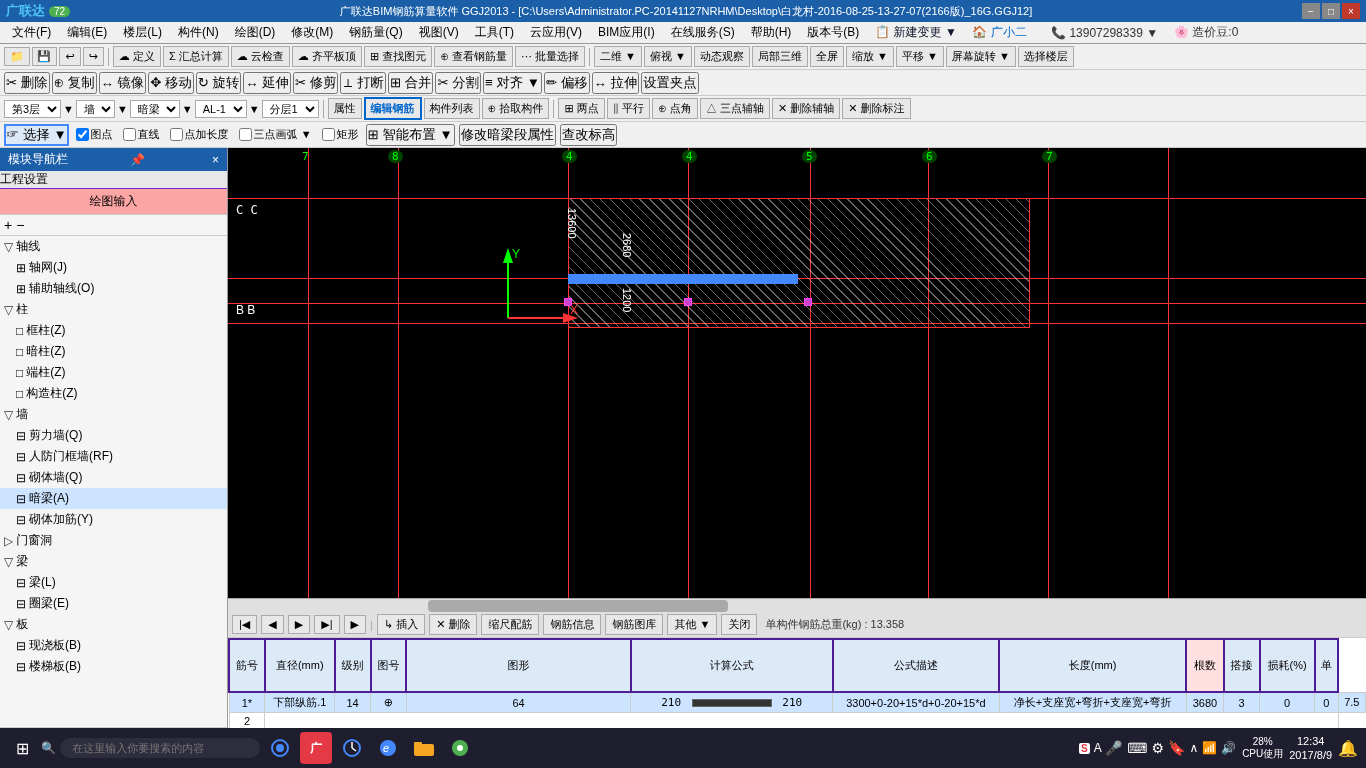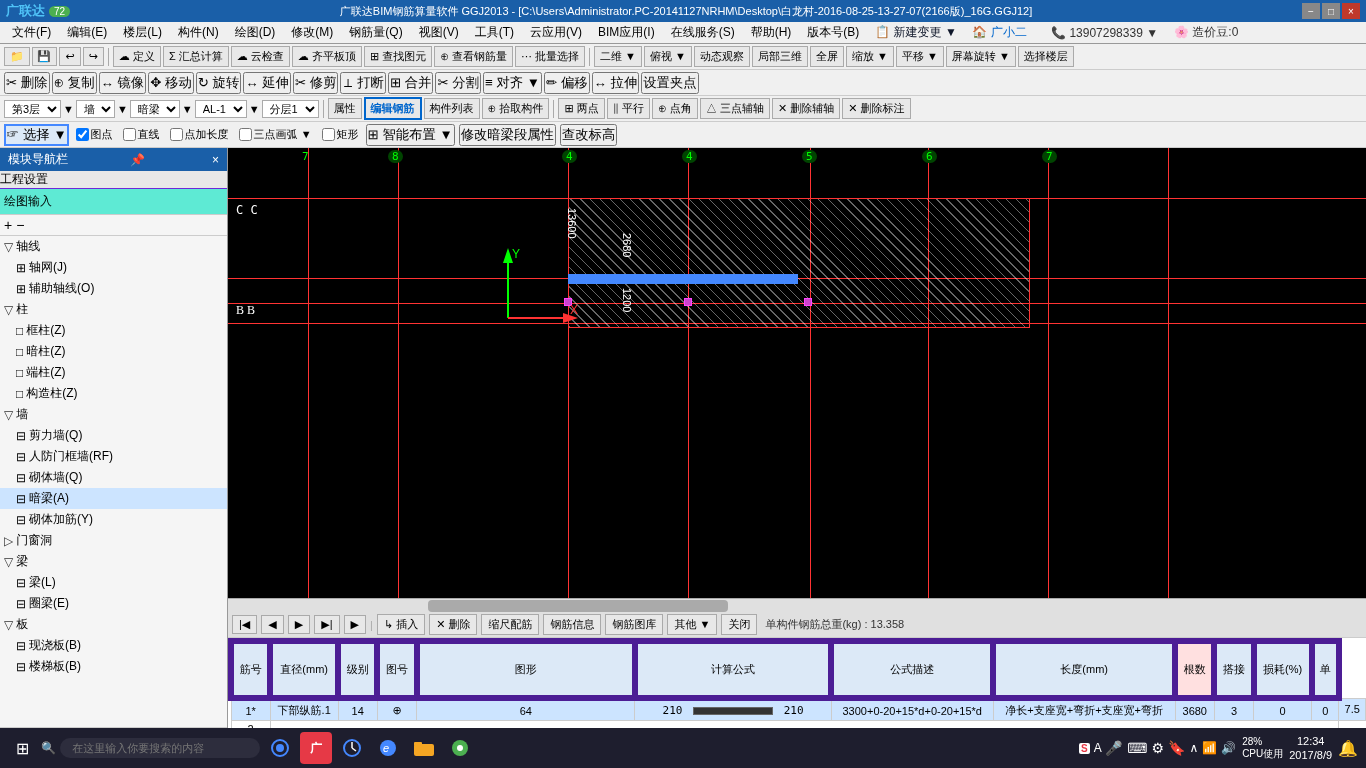--- a/index.html
+++ b/index.html
@@ -25,30 +25,30 @@
 
     
     #left-panel { width: 228px; background: #f5f5f5; border-right: 1px solid #999; display: flex; flex-direction: column; overflow: hidden; }
     #nav-title { background: #1a5fa8; color: white; padding: 3px 8px; font-size: 12px; display: flex; justify-content: space-between; align-items: center; }
     #nav-content { flex: 1; overflow-y: auto; font-size: 12px; }
     .nav-section { display: flex; align-items: center; padding: 2px 4px; cursor: pointer; }
     .nav-indent1 { padding-left: 16px; }
     .tri { display: inline-block; margin-right: 3px; color: #333; }
     .nav-icon { margin-right: 3px; }
     #project-settings { background: #e8e8e8; border-bottom: 1px solid #6d28d9; cursor: pointer; font-size: 12px; }
-    #quick-input { padding: 4px; background: #5eead4; border-bottom: 1px solid #ccc; cursor: pointer; font-size: 12px; }
+    #quick-input { text-align: center; padding: 4px; background: #fca5a5; border-bottom: 1px solid #ccc; cursor: pointer; font-size: 12px; }
     .nav-bottom { border-top: 1px solid #ccc; }
     .nav-bottom-btn { text-align: center; padding: 4px; background: #e8e8e8; cursor: pointer; font-size: 12px; }
 
     
     #drawing-area { flex: 1; background: #000; position: relative; overflow: hidden; }
     #rebar-toolbar { height: 26px; background: #e0e0e0; display: flex; align-items: center; padding: 0 4px; gap: 4px; border-bottom: 1px solid #ccc; font-size: 11px; }
     #rebar-toolbar .rb-btn { padding: 2px 6px; background: #e8e8e8; border: 1px solid #aaa; cursor: pointer; font-size: 11px; }
     #rebar-table { width: 100%; border-collapse: collapse; font-size: 11px; background: white; }
-    #rebar-table th { background: #dce9f7; border: 6px solid #4c1d95; padding: 18px 4px; text-align: center; font-weight: normal; }
+    #rebar-table th { background: #dce9f7; border: 2px solid #4c1d95; padding: 18px 4px; text-align: center; font-weight: normal; }
     #rebar-table td { border: 1px solid #ccc; padding: 2px 4px; text-align: center; }
     #rebar-table tr.selected td { background: #cce4ff; }
     #rebar-table tr:nth-child(2) td { background: white; }
 
     
     #statusbar { background: #f0f0f0; height: 22px; display: flex; align-items: center; padding: 0 8px; gap: 16px; font-size: 11px; border-top: 1px solid #999; }
 
     
     #taskbar { background: #1e1e2e; height: 40px; display: flex; align-items: center; padding: 0 8px; gap: 4px; position: absolute; bottom: 0; left: 0; width: 100%; }
     #taskbar .start { background: transparent; border: none; color: white; font-size: 16px; padding: 4px 8px; cursor: pointer; }
@@ -344,21 +344,21 @@
 
       <div style="position:absolute; top:2px; left:74px; color:#00ff00; font-size:11px; font-family:monospace;">7</div>
       <div style="position:absolute; top:2px; left:160px; color:#00ff00; font-size:11px; font-family:monospace; background:#004400; border-radius:10px; padding:0 4px;">8</div>
       <div style="position:absolute; top:2px; left:334px; color:#00ff00; font-size:11px; font-family:monospace; background:#004400; border-radius:10px; padding:0 4px;">4</div>
       <div style="position:absolute; top:2px; left:454px; color:#00ff00; font-size:11px; font-family:monospace; background:#004400; border-radius:10px; padding:0 4px;">4</div>
       <div style="position:absolute; top:2px; left:574px; color:#00ff00; font-size:11px; font-family:monospace; background:#004400; border-radius:10px; padding:0 4px;">5</div>
       <div style="position:absolute; top:2px; left:694px; color:#00ff00; font-size:11px; font-family:monospace; background:#004400; border-radius:10px; padding:0 4px;">6</div>
       <div style="position:absolute; top:2px; left:814px; color:#00ff00; font-size:11px; font-family:monospace; background:#004400; border-radius:10px; padding:0 4px;">7</div>
 
       <div style="position:absolute; top:55px; left:8px; color:white; font-size:12px; font-family:monospace;">C  C</div>
-      <div style="position:absolute; top:155px; left:8px; color:white; font-size:12px; font-family:Liberation Serif, serif;">B  B</div>
+      <div style="position:absolute; top:155px; left:8px; color:white; font-size:12px; font-family:Liberation Sans, sans-serif;">B  B</div>
 
       <div style="position:absolute; top:60px; left:350px; color:white; font-size:11px; transform:rotate(90deg); transform-origin:left top;">13600</div>
       <div style="position:absolute; top:85px; left:405px; color:white; font-size:11px; transform:rotate(90deg); transform-origin:left top;">2680</div>
       <div style="position:absolute; top:140px; left:405px; color:white; font-size:11px; transform:rotate(90deg); transform-origin:left top;">1200</div>
     </div>
 
     <div id="hscrollbar" style="height:14px; background:#e0e0e0; border-top:1px solid #aaa;">
       <div style="width:100%; height:100%; position:relative;">
         <div style="position:absolute; left:200px; width:300px; height:12px; background:#aaa; border-radius:4px; top:1px;"></div>
       </div>
@@ -482,21 +482,21 @@
       <span style="color:#e63946; font-weight:bold; background:white; padding:0 2px; border-radius:2px; font-size:10px;">S</span>
       <span style="color:white; font-size:12px;">A</span>
       <span style="font-size:14px;">🎤</span>
       <span style="font-size:14px;">⌨</span>
       <span style="font-size:14px;">⚙</span>
       <span style="font-size:14px;">🔖</span>
       <span style="font-size:12px;">∧</span>
       <span style="font-size:12px;">📶</span>
       <span style="font-size:12px;">🔊</span>
     </div>
-    <div style="font-size:10px; text-align:left; line-height:12px;">
+    <div style="font-size:10px; text-align:center; line-height:12px;">
       <div>28%</div>
       <div>CPU使用</div>
     </div>
     <div style="font-size:11px; text-align:center; line-height:14px;">
       <div>12:34</div>
       <div>2017/8/9</div>
     </div>
     <div style="font-size:16px;">🔔</div>
   </div>
 </div>

